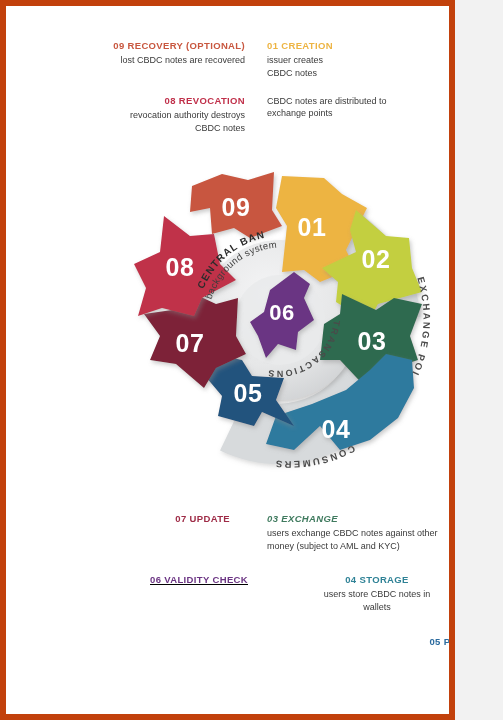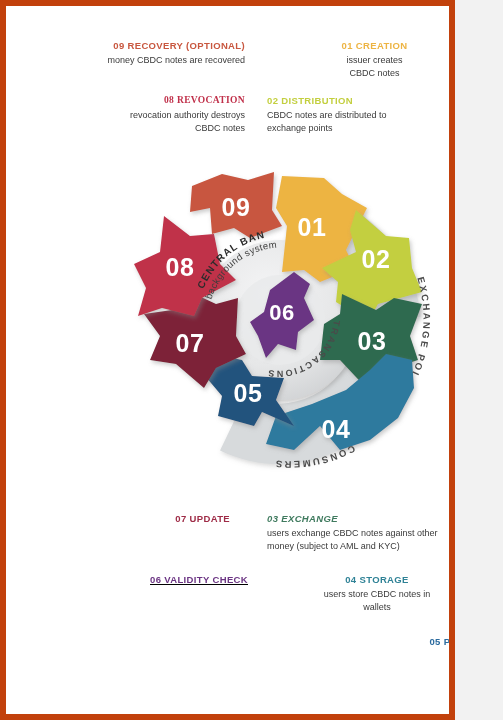--- a/index.html
+++ b/index.html
@@ -47,35 +47,34 @@
     font-size:9px;font-weight:bold;letter-spacing:1.8px;
   }
 </style>
 </head>
 <body>
 
 <div id="page">
 
   <div class="blk ralign" style="left:24px;top:34px;width:215px;">
     <p class="hd" style="color: rgb(200, 87, 63);">09 RECOVERY (OPTIONAL)</p>
-    <p class="bd">money CBDC notes are recovered</p>
-  </div>
-
-  <div class="blk lalign" style="left:261px;top:34px;width:215px;text-align:center;">
+    <p class="bd">lost CBDC notes are recovered</p>
+  </div>
+
+  <div class="blk lalign" style="left:261px;top:34px;width:215px;">
     <p class="hd" style="color: rgb(237, 180, 67);">01 CREATION</p>
     <p class="bd">issuer creates<br>CBDC notes</p>
   </div>
 
   <div class="blk ralign" style="left:24px;top:89px;width:215px;">
-    <p class="hd" style="color: rgb(192, 48, 74); font-family: Liberation Serif, serif;">08 REVOCATION</p>
+    <p class="hd" style="color: rgb(192, 48, 74);">08 REVOCATION</p>
     <p class="bd">revocation authority destroys<br>CBDC notes</p>
   </div>
 
   <div class="blk lalign" style="left:261px;top:89px;width:215px;">
-    <p class="hd" style="color: rgb(195, 207, 63);">02 DISTRIBUTION</p>
     <p class="bd">CBDC notes are distributed to<br>exchange points</p>
   </div>
 
   <div id="wheel">
     <svg width="312" height="312" viewBox="0 0 312 312" xmlns="http://www.w3.org/2000/svg">
       <defs>
         <filter id="sh" x="-30%" y="-30%" width="170%" height="170%">
           <feDropShadow dx="1.6" dy="2.4" stdDeviation="2.2" flood-color="#8a8a8a" flood-opacity="0.45"></feDropShadow>
         </filter>
         <filter id="shl" x="-30%" y="-30%" width="170%" height="170%">

